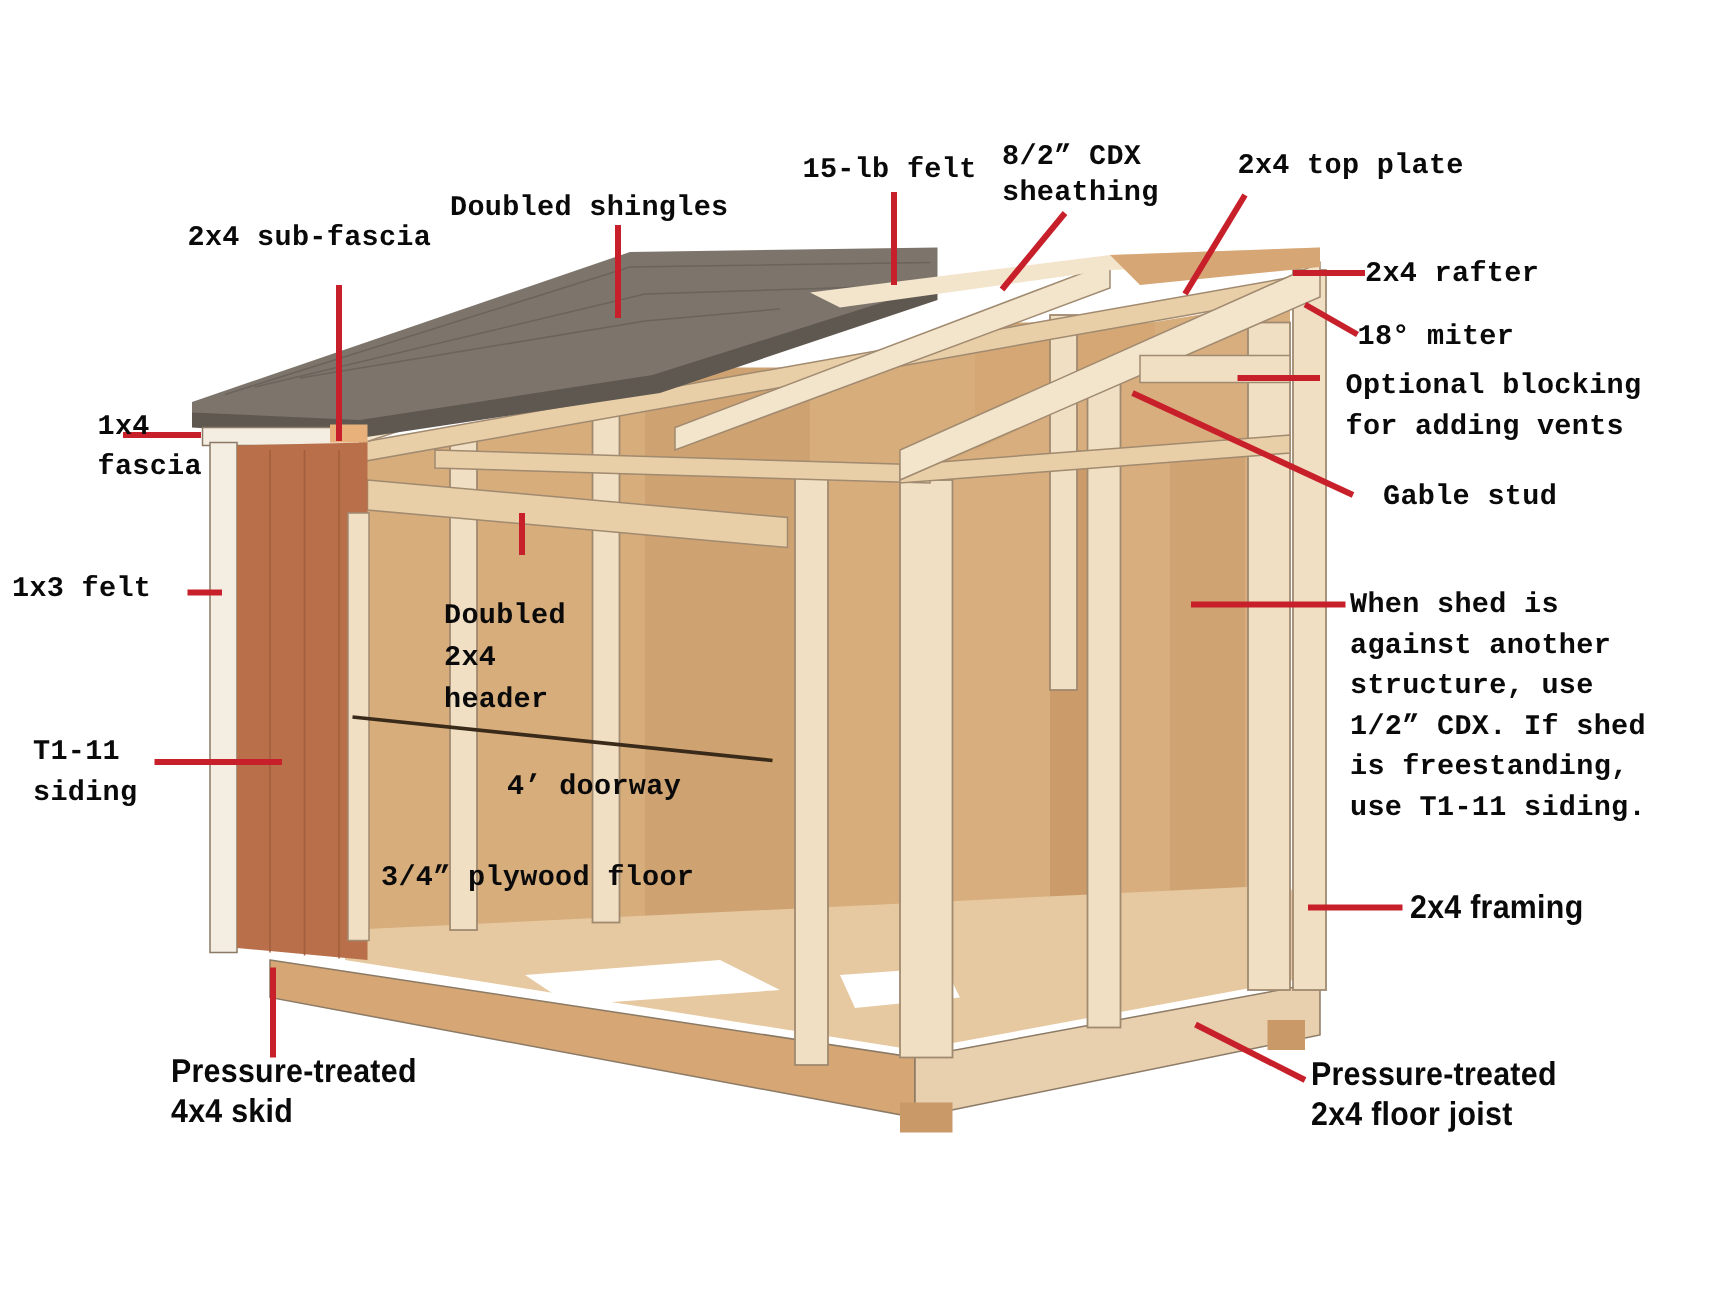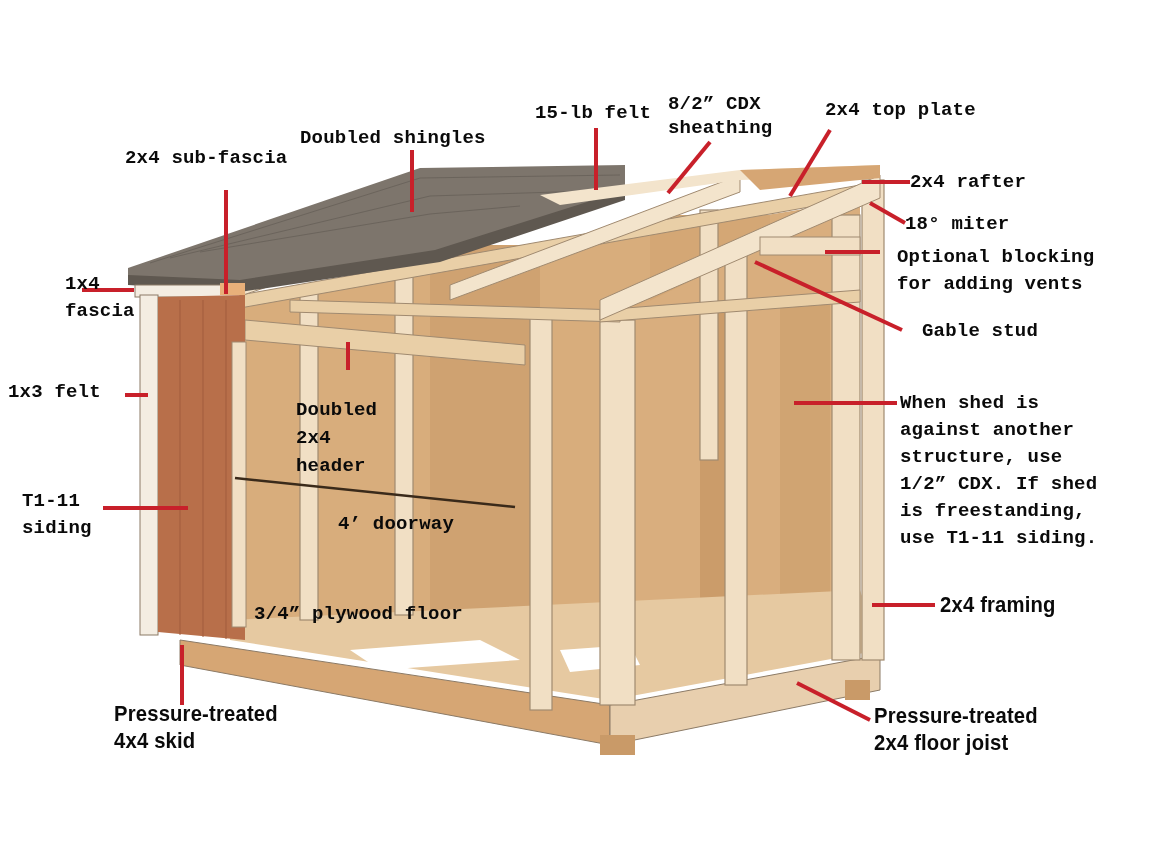--- a/index.html
+++ b/index.html
@@ -137,18 +137,18 @@
 header</div>
 <div class="lbl" style="left:900px; top:390px; line-height:27px;">When shed is
 against another
 structure, use
 1/2” CDX. If shed
 is freestanding,
 use T1-11 siding.</div>
 <div class="lbl" style="left:22px; top:488px; line-height:27px;">T1-11
 siding</div>
 <div class="lbl" style="left:318px; top:511px;margin-left:20px;">4’ doorway</div>
-<div class="lbl" style="left:254px; top:601px;">3/4” plywood floor</div>
+<div class="lbl" style="left:254px; top:572px;">3/4” plywood floor</div>
 <div class="lbl cond" style="left:940px; top:592px;">2x4 framing</div>
 <div class="lbl cond" style="left:114px; top:700px; line-height:27px;">Pressure-treated
 4x4 skid</div>
 <div class="lbl cond" style="left:874px; top:702px; line-height:27px;">Pressure-treated
 2x4 floor joist</div>
 
 </body></html>

